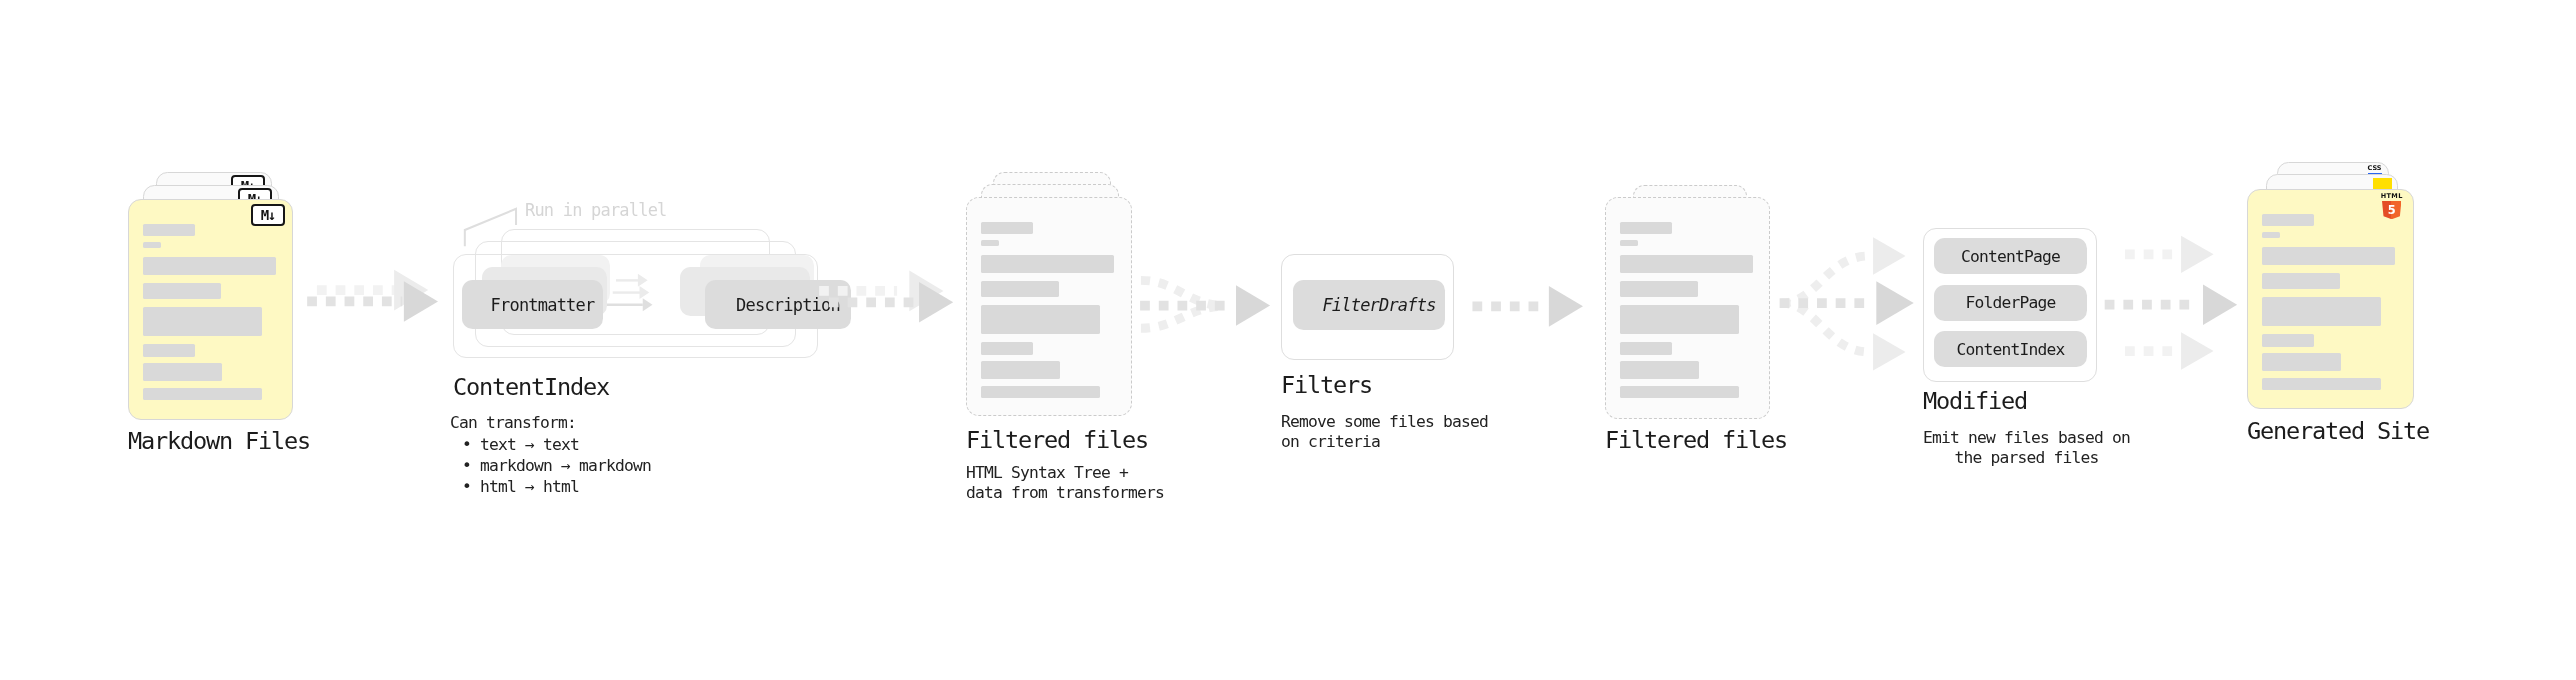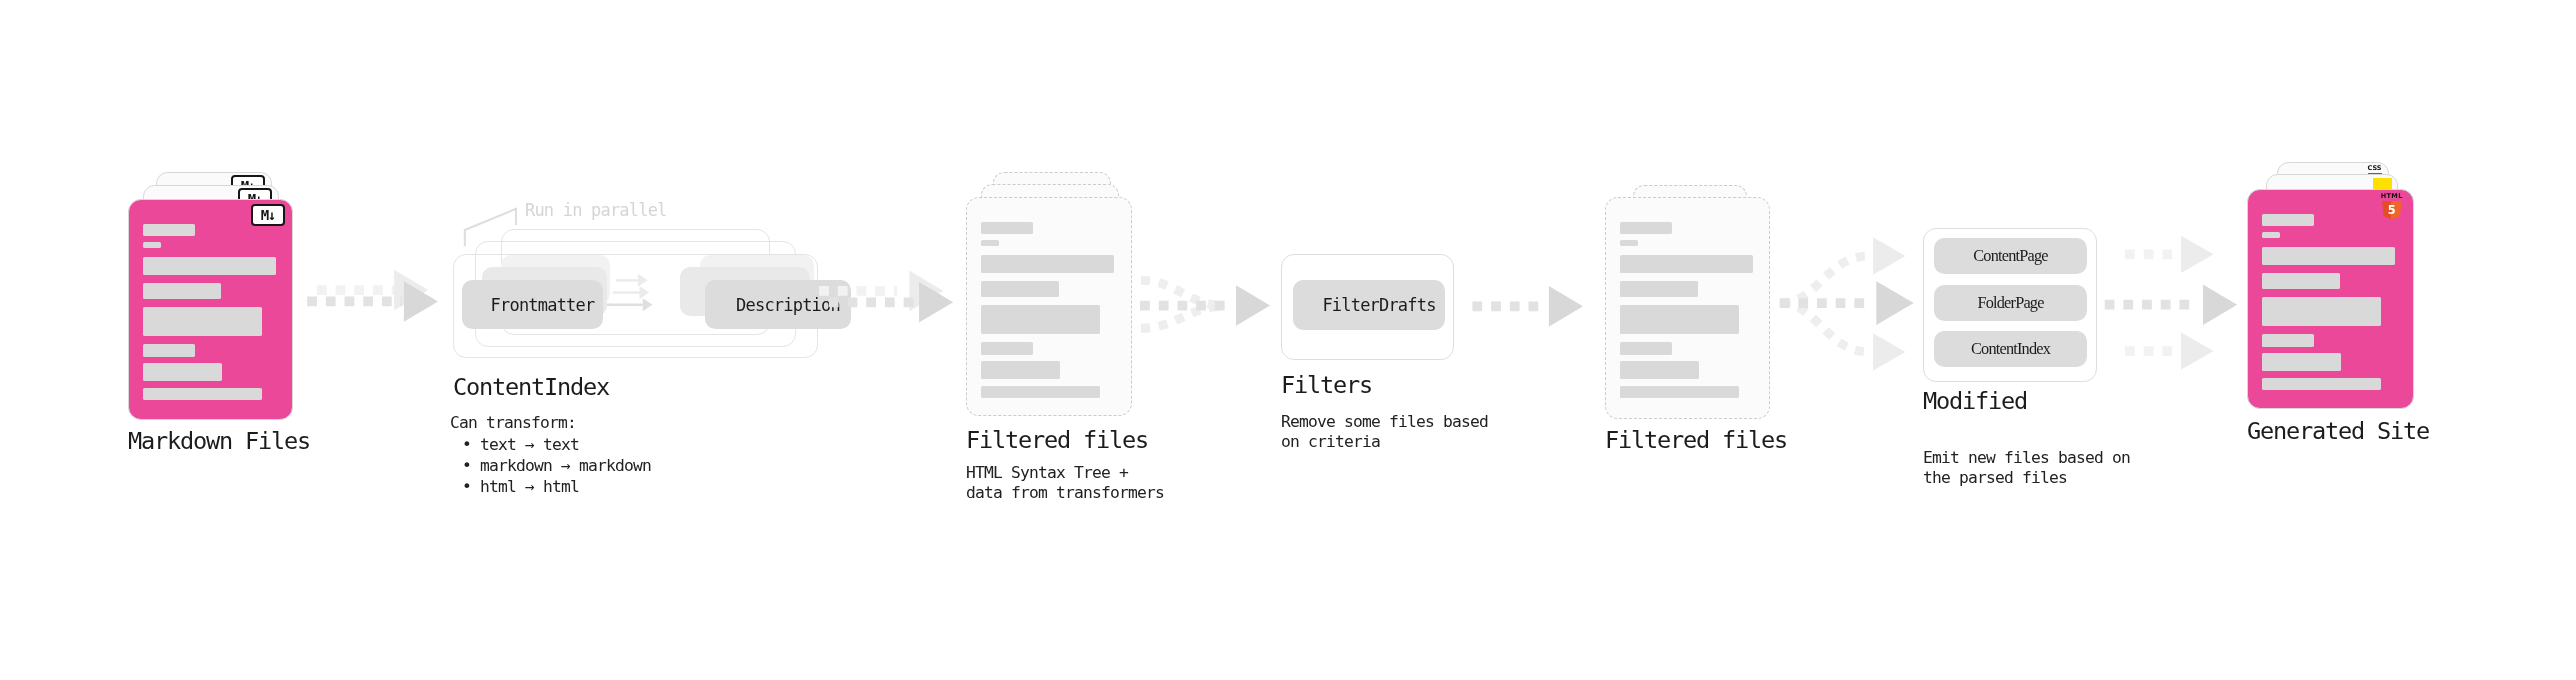--- a/index.html
+++ b/index.html
@@ -20,21 +20,21 @@
   .headD{ fill:#d8d8d8; }
   .headL{ fill:#ececec; }
   .leader{ stroke:#dedede; stroke-width:2.5; fill:none; }
   .ia { stroke:#ebebeb; stroke-width:3; fill:none; }
   .iah{ fill:#ebebeb; }
   .ia2{ stroke:#dfdfdf; stroke-width:3; fill:none; }
   .iah2{ fill:#dfdfdf; }
 
   
   .doc{
-    position:absolute; background:#ec4899;
+    position:absolute; background:#fef9c3;
     border:1.6px solid #d7d7d7; border-radius:13px; z-index:3;
   }
   .doc.dashed{ border:1.6px dashed #cbcbcb; background:#fbfbfb; }
   .stripe{
     position:absolute; background:#fafafa;
     border:1.6px solid #d7d7d7; border-radius:11.4px 11.4px 0 0;
   }
   .stripe.dashed{ border:1.6px dashed #cbcbcb; background:#fbfbfb; }
   .stripe.z1{ z-index:1; } .stripe.z2{ z-index:2; }
 
@@ -244,21 +244,21 @@
           <i></i>
       </div>
     </div>
     <div class="stage-title" style="left:966px;top:427px;">Filtered files</div>
     <div class="stage-sub" style="left:966px;top:463px;">HTML Syntax Tree +
 data from transformers</div>
   </div>
 
   <div class="layer">
     <div class="panel solidbg" style="left:1281px;top:254px;width:173px;height:106px;"></div>
-    <div class="pill" style="left:1293px;top:280px;width:152px;height:50px;">FilterDrafts</div>
+    <div class="pill" style="left:1293px;top:280px;width:152px;height:50px;font-style:italic;">FilterDrafts</div>
     <div class="stage-title" style="left:1281px;top:372px;">Filters</div>
     <div class="stage-sub" style="left:1281px;top:412px;">Remove some files based
 on criteria</div>
   </div>
 
   <div class="layer">
     <div class="stripe dashed z2" style="left:1633px;top:185px;width:114px;height:36px;"></div>
     <div class="doc dashed" style="left:1605px;top:197px;width:165px;height:222px;">
       <div class="bars">
         <i></i>
@@ -269,27 +269,27 @@
           <i></i>
           <i></i>
           <i></i>
       </div>
     </div>
     <div class="stage-title" style="left:1605px;top:427px;">Filtered files</div>
   </div>
 
   <div class="layer">
     <div class="panel solidbg" style="left:1923px;top:228px;width:174px;height:154px;"></div>
-    <div class="pill-col" style="left:1934px;top:238px;width:153px;font-family:Liberation Serif, serif;">
+    <div class="pill-col" style="left:1934px;top:238px;width:153px;">
       <div class="pill-sm">ContentPage</div>
       <div class="pill-sm">FolderPage</div>
       <div class="pill-sm">ContentIndex</div>
     </div>
     <div class="stage-title" style="left:1923px;top:388px;">Modified</div>
-    <div class="stage-sub" style="left:1923px;top:448px;">Emit new files based on
+    <div class="stage-sub" style="left:1923px;top:428px;text-align:center;">Emit new files based on
 the parsed files</div>
   </div>
 
   <div class="layer">
     <div class="stripe z1" style="left:2277px;top:162px;width:112px;height:32.5px;">
       <span class="badge-css" style="top:2.4px;right:6.5px;">
         <span>CSS</span>
       </span>
     </div>
     <div class="stripe z2" style="left:2266px;top:174px;width:132px;height:32.5px;">

